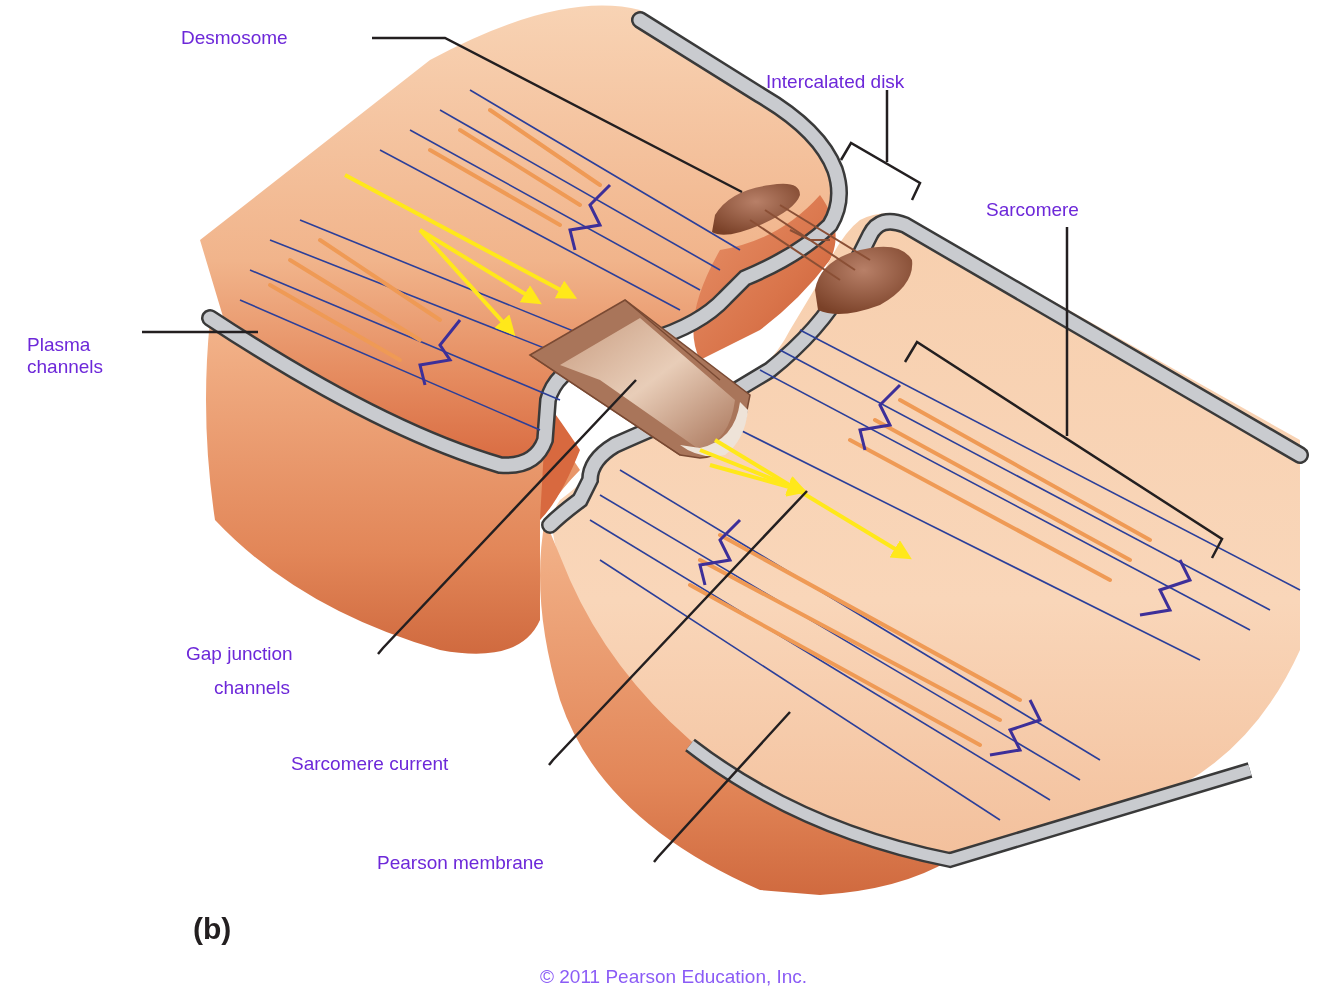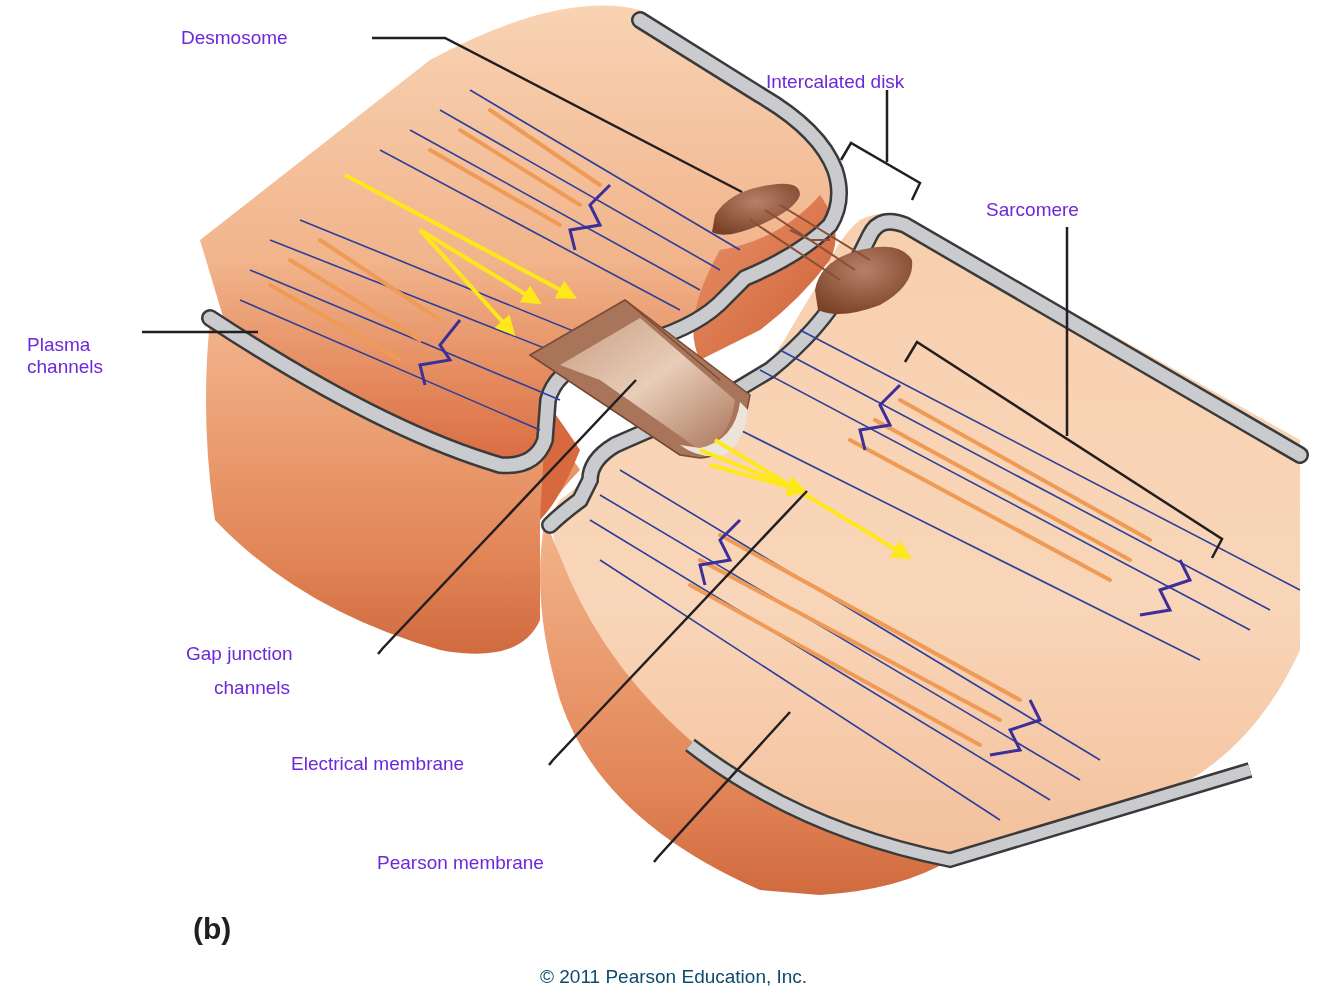--- a/index.html
+++ b/index.html
@@ -1,19 +1,19 @@
 <!DOCTYPE html>
 <html><head>
 <meta charset="utf-8">
 <style>
   html, body { margin: 0; padding: 0; background: #ffffff; }
   body { width: 1332px; height: 1008px; position: relative; overflow: hidden; font-family: "Liberation Sans", sans-serif; }
   svg.diagram { position: absolute; left: 0; top: 0; width: 1332px; height: 1008px; }
   .lbl { position: absolute; font-family: "Liberation Sans", sans-serif; font-weight: normal; font-size: 19px; color: #6d28d9; line-height: 33px; white-space: nowrap; }
-  .copyright { position: absolute; left: 540px; top: 966px; font-size: 19px; color: #0c4a6e; font-family: "Liberation Sans", sans-serif; }
+  .copyright { position: absolute; left: 540px; top: 966px; font-size: 19px; color: #8b5cf6; font-family: "Liberation Sans", sans-serif; }
   .panel { position: absolute; left: 193px; top: 912px; font-size: 30px; font-weight: bold; color: #231f20; font-family: "Liberation Sans", sans-serif; }
 </style>
 </head>
 <body>
 
 <svg class="diagram" viewBox="0 0 1332 1008" xmlns="http://www.w3.org/2000/svg">
   <defs>
     <linearGradient id="leftCellGrad" x1="0" y1="0" x2="0" y2="1">
       <stop offset="0" stop-color="#f8d3b4"></stop>
       <stop offset="0.55" stop-color="#f1b48b"></stop>
@@ -162,17 +162,17 @@
   </g>
 </svg>
 
 <div class="lbl" style="left:181px; top:21px;">Desmosome</div>
 <div class="lbl" style="left:766px; top:65px;">Intercalated disk</div>
 <div class="lbl" style="left:986px; top:193px;text-align:center;">Sarcomere</div>
 <div class="lbl" style="left:27px; top:328px;">Plasma</div>
 <div class="lbl" style="left:27px; top:350px;">channels</div>
 <div class="lbl" style="left:186px; top:637px;text-align:right;">Gap junction</div>
 <div class="lbl" style="left:186px; top:671px;margin-left:28px;">channels</div>
-<div class="lbl" style="left:291px; top:747px;">Electrical membrane</div>
+<div class="lbl" style="left:291px; top:747px;">Sarcomere current</div>
 <div class="lbl" style="left:377px; top:846px;">Pearson membrane</div>
 
 <div class="panel">(b)</div>
 <div class="copyright">© 2011 Pearson Education, Inc.</div>
 
 </body></html>

